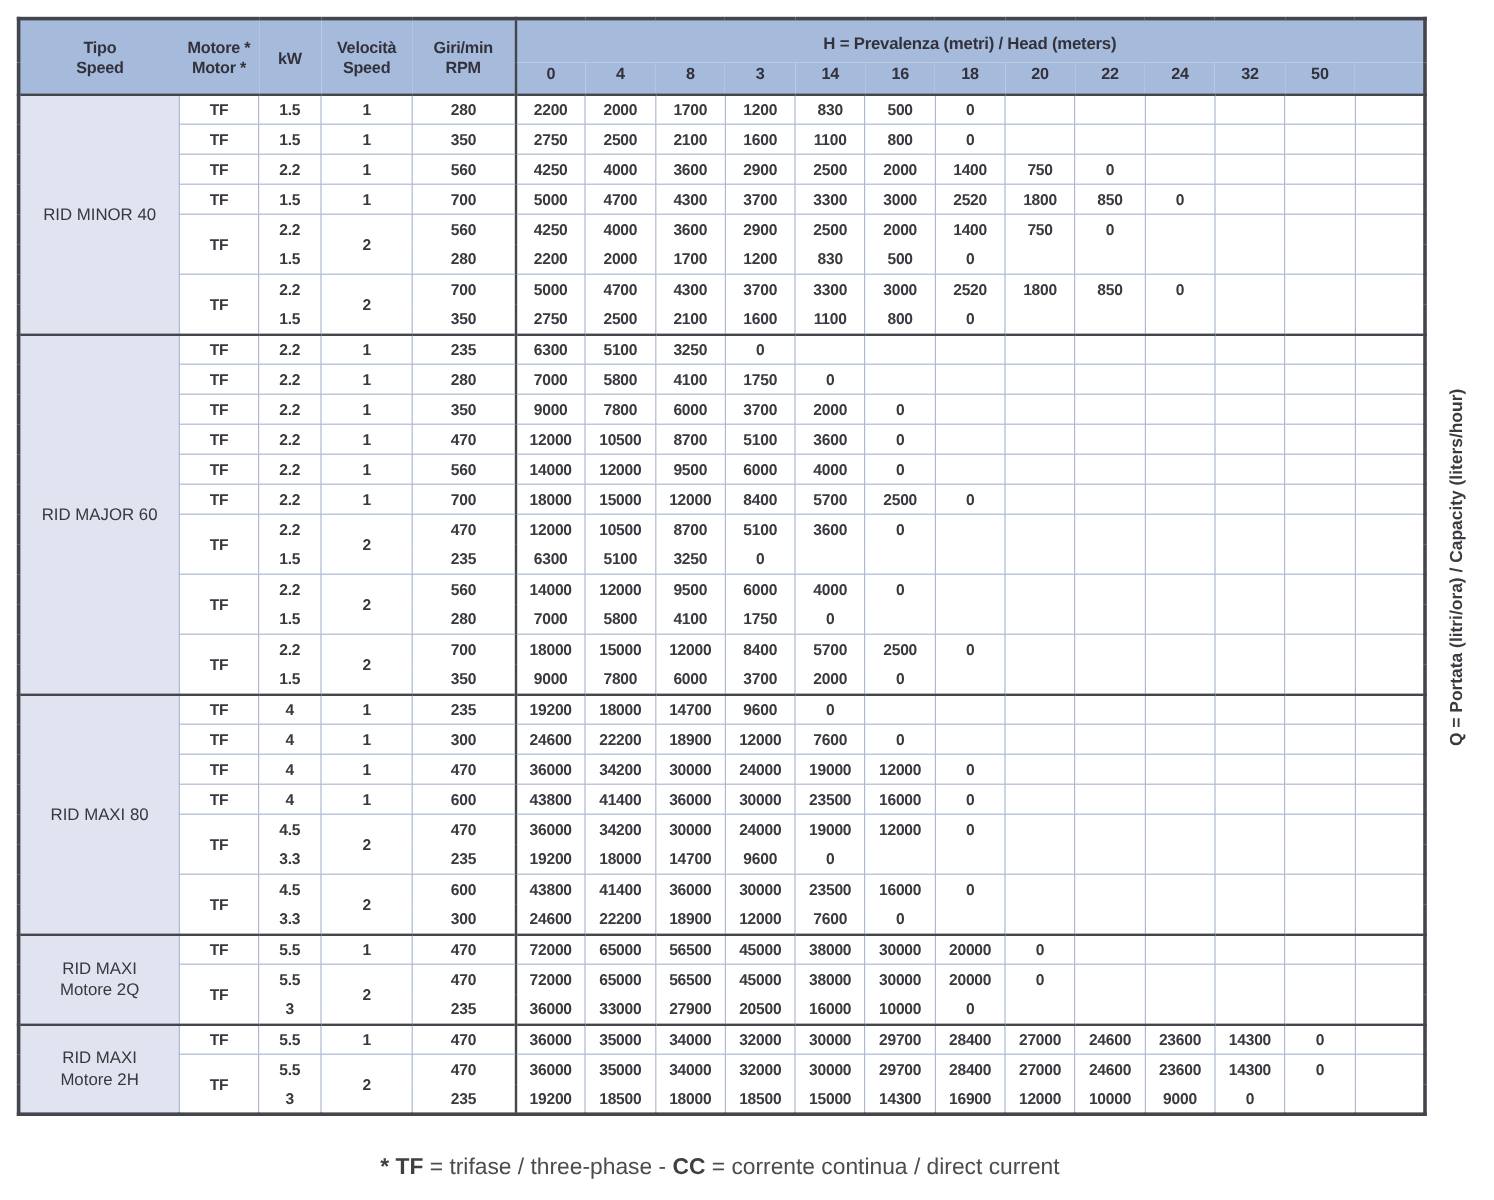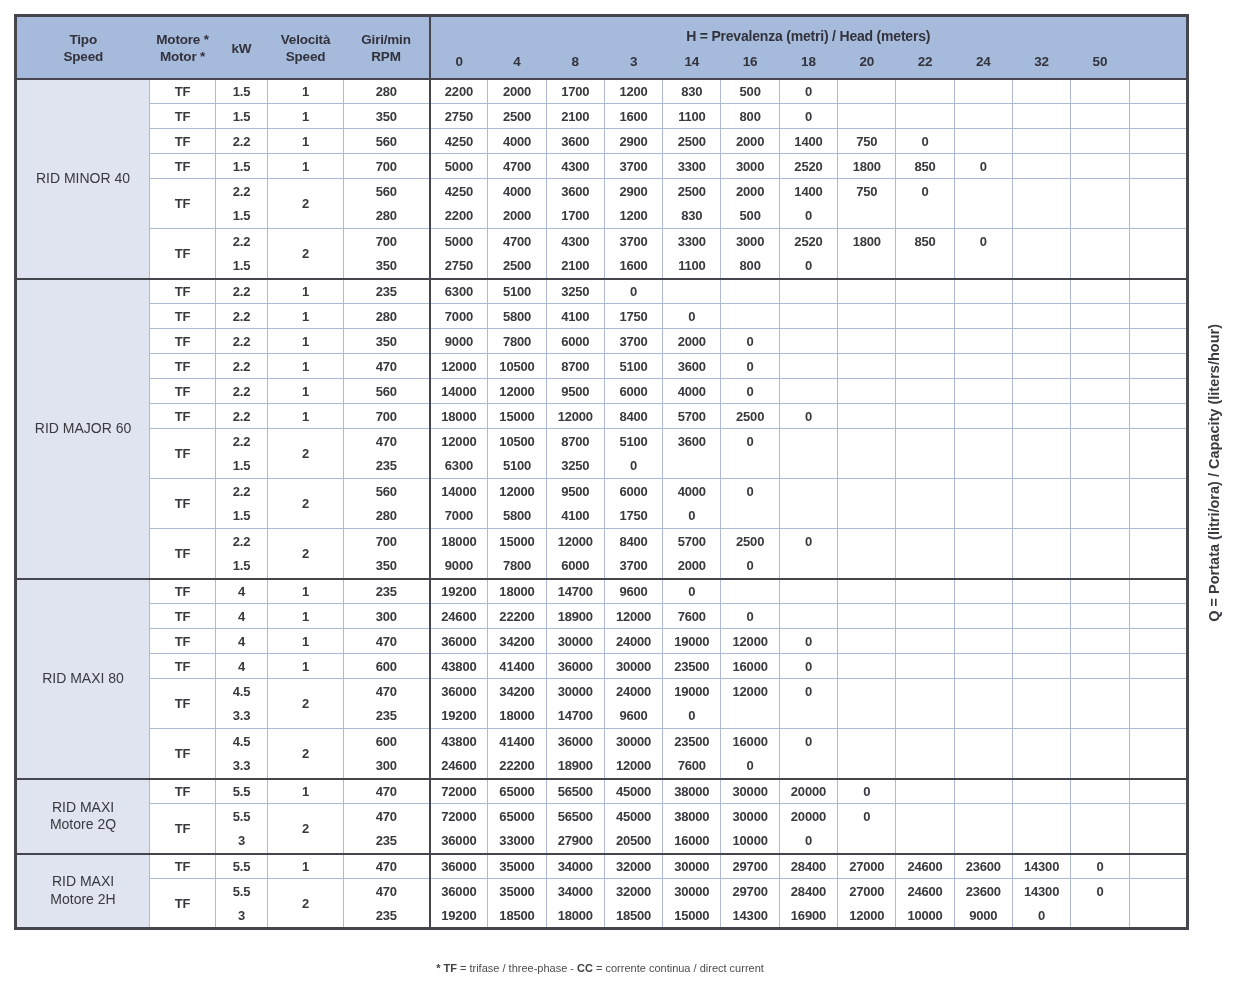--- a/index.html
+++ b/index.html
@@ -24,21 +24,21 @@
   td.group-cell{background:var(--grp); font-size:14px; font-weight:400;
     line-height:1.25; letter-spacing:0;}
   tr.group-start td{border-top:2.5px solid var(--bd);}
   .vsep{border-left:2px solid var(--bd) !important;}
   td.pair-top{border-bottom-style:hidden;}
   .side-label{position:absolute; left:1194px; top:14px; height:918px; width:40px;
     display:flex; align-items:center; justify-content:center;}
   .side-label span{writing-mode:vertical-rl; transform:rotate(180deg);
     font-size:14.5px; font-weight:700; color:#3a3a40; white-space:nowrap;}
   .footnote{position:absolute; left:0; top:962px; width:1200px; text-align:center;
-    font-size:11px; color:#4c4c50;}
+    font-size:19px; color:#4c4c50;}
   .footnote b{font-weight:700; color:#404044;}
 </style>
 </head>
 <body>
 
 <div class="page">
   <div class="table-wrap">
     <table>
       <colgroup>
         <col class="c-tipo">

